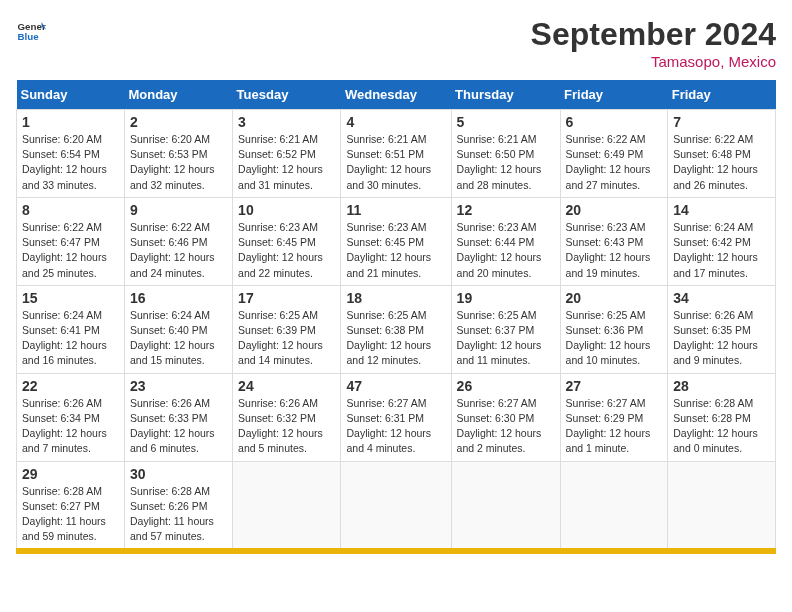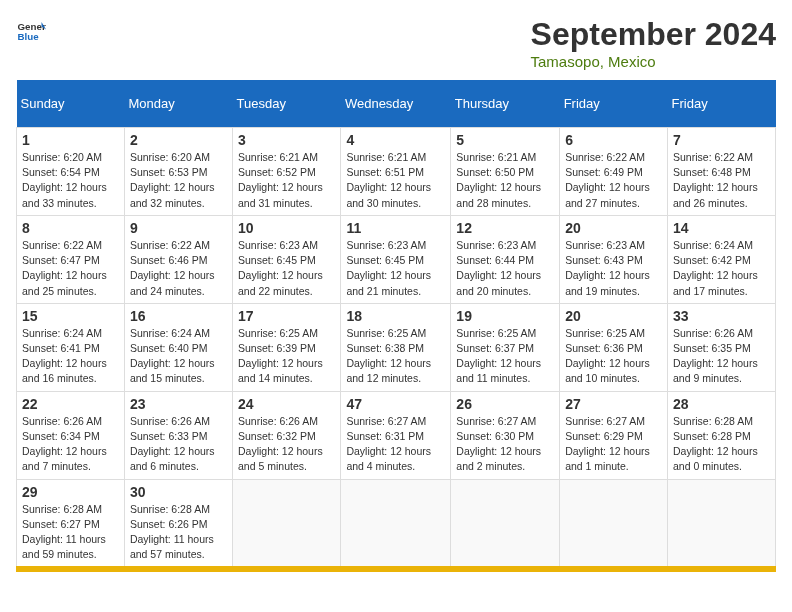--- a/index.html
+++ b/index.html
@@ -18,42 +18,42 @@
     }
     .logo {
       display: flex;
       align-items: center;
       gap: 4px;
     }
     .logo-icon {
       width: 30px;
       height: 30px;
     }
-    .title-block { }
+    .title-block { text-align: right; }
     .month-title {
       font-size: 32px;
       font-weight: bold;
       color: #333;
     }
     .location {
       font-size: 15px;
-      color: #4d7c0f;
+      color: #be185d;
     }
     .calendar {
       width: 100%;
       border-collapse: collapse;
       font-size: 11px;
     }
     .calendar th {
       background: #1a6abf;
       color: #fff;
-      padding: 16px 4px;
+      padding: 7px 4px;
       text-align: left;
       font-size: 13px;
-      font-weight: normal;
+      font-weight: bold;
     }
     .calendar td {
       border: 1px solid #ddd;
       vertical-align: top;
       padding: 4px 5px;
       width: 113px;
       min-height: 80px;
       height: 85px;
       color: #333;
     }
@@ -120,21 +120,21 @@
         <td><span class="day-num">20</span><span class="day-info">Sunrise: 6:23 AM<br>Sunset: 6:43 PM<br>Daylight: 12 hours and 19 minutes.</span></td>
         <td><span class="day-num">14</span><span class="day-info">Sunrise: 6:24 AM<br>Sunset: 6:42 PM<br>Daylight: 12 hours and 17 minutes.</span></td>
       </tr>
       <tr>
         <td><span class="day-num">15</span><span class="day-info">Sunrise: 6:24 AM<br>Sunset: 6:41 PM<br>Daylight: 12 hours and 16 minutes.</span></td>
         <td><span class="day-num">16</span><span class="day-info">Sunrise: 6:24 AM<br>Sunset: 6:40 PM<br>Daylight: 12 hours and 15 minutes.</span></td>
         <td><span class="day-num">17</span><span class="day-info">Sunrise: 6:25 AM<br>Sunset: 6:39 PM<br>Daylight: 12 hours and 14 minutes.</span></td>
         <td><span class="day-num">18</span><span class="day-info">Sunrise: 6:25 AM<br>Sunset: 6:38 PM<br>Daylight: 12 hours and 12 minutes.</span></td>
         <td><span class="day-num">19</span><span class="day-info">Sunrise: 6:25 AM<br>Sunset: 6:37 PM<br>Daylight: 12 hours and 11 minutes.</span></td>
         <td><span class="day-num">20</span><span class="day-info">Sunrise: 6:25 AM<br>Sunset: 6:36 PM<br>Daylight: 12 hours and 10 minutes.</span></td>
-        <td><span class="day-num">33</span><span class="day-info">Sunrise: 6:26 AM<br>Sunset: 6:35 PM<br>Daylight: 12 hours and 9 minutes.</span></td>
+        <td><span class="day-num">34</span><span class="day-info">Sunrise: 6:26 AM<br>Sunset: 6:35 PM<br>Daylight: 12 hours and 9 minutes.</span></td>
       </tr>
       <tr>
         <td><span class="day-num">22</span><span class="day-info">Sunrise: 6:26 AM<br>Sunset: 6:34 PM<br>Daylight: 12 hours and 7 minutes.</span></td>
         <td><span class="day-num">23</span><span class="day-info">Sunrise: 6:26 AM<br>Sunset: 6:33 PM<br>Daylight: 12 hours and 6 minutes.</span></td>
         <td><span class="day-num">24</span><span class="day-info">Sunrise: 6:26 AM<br>Sunset: 6:32 PM<br>Daylight: 12 hours and 5 minutes.</span></td>
         <td><span class="day-num">47</span><span class="day-info">Sunrise: 6:27 AM<br>Sunset: 6:31 PM<br>Daylight: 12 hours and 4 minutes.</span></td>
         <td><span class="day-num">26</span><span class="day-info">Sunrise: 6:27 AM<br>Sunset: 6:30 PM<br>Daylight: 12 hours and 2 minutes.</span></td>
         <td><span class="day-num">27</span><span class="day-info">Sunrise: 6:27 AM<br>Sunset: 6:29 PM<br>Daylight: 12 hours and 1 minute.</span></td>
         <td><span class="day-num">28</span><span class="day-info">Sunrise: 6:28 AM<br>Sunset: 6:28 PM<br>Daylight: 12 hours and 0 minutes.</span></td>
       </tr>

